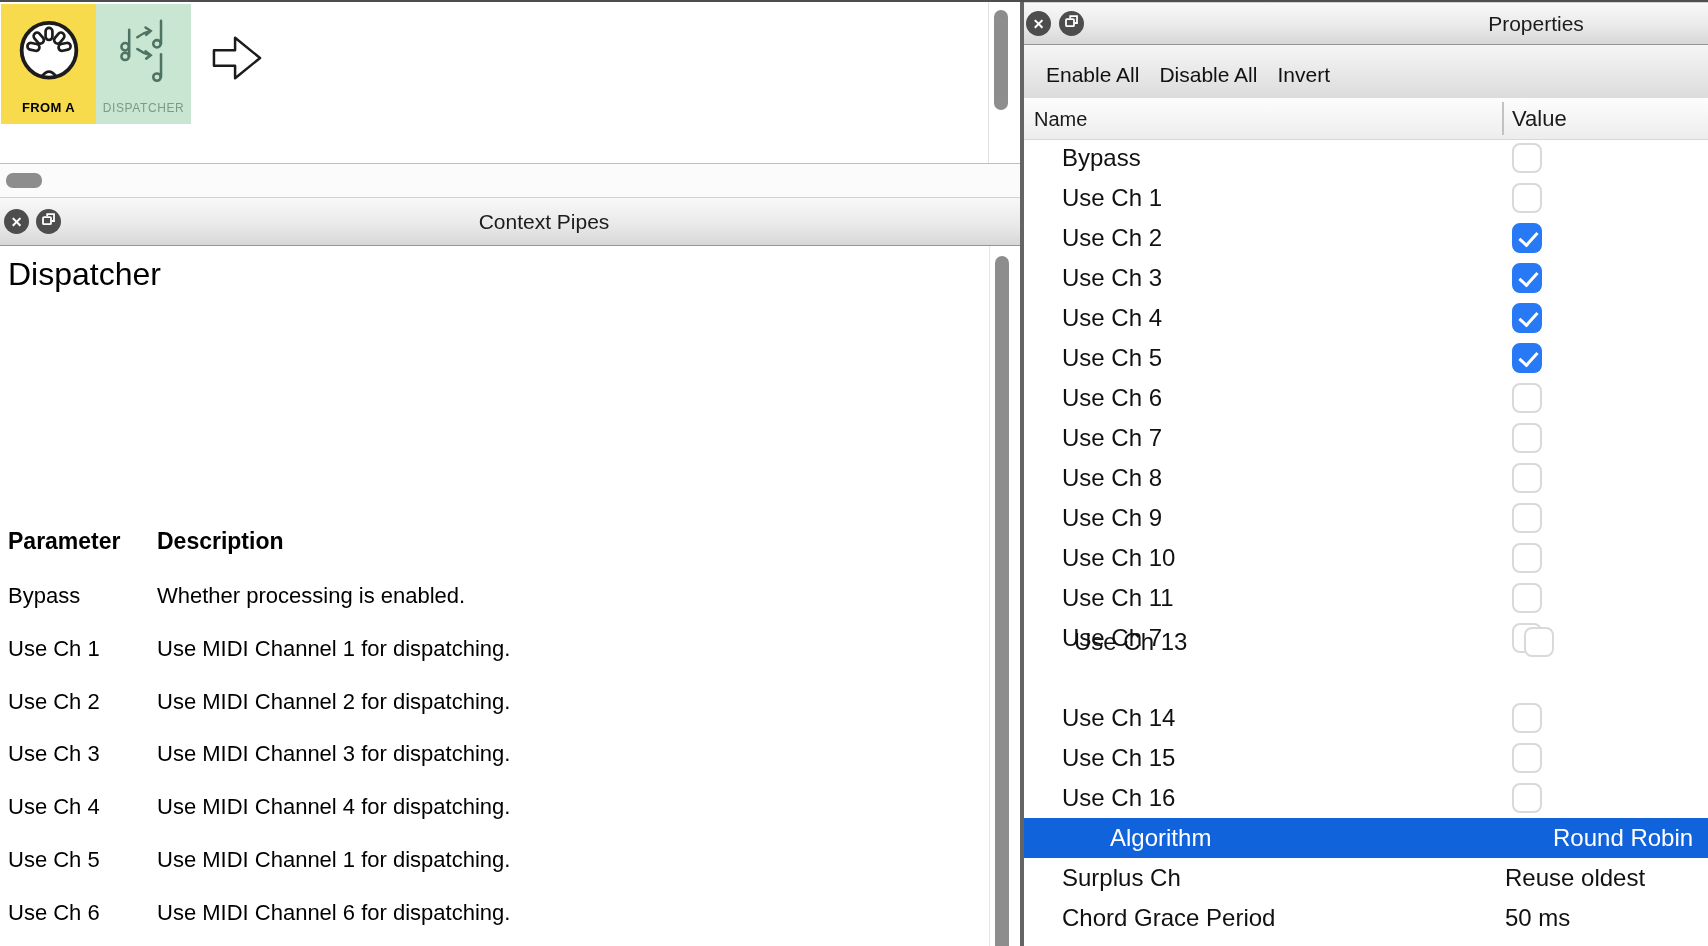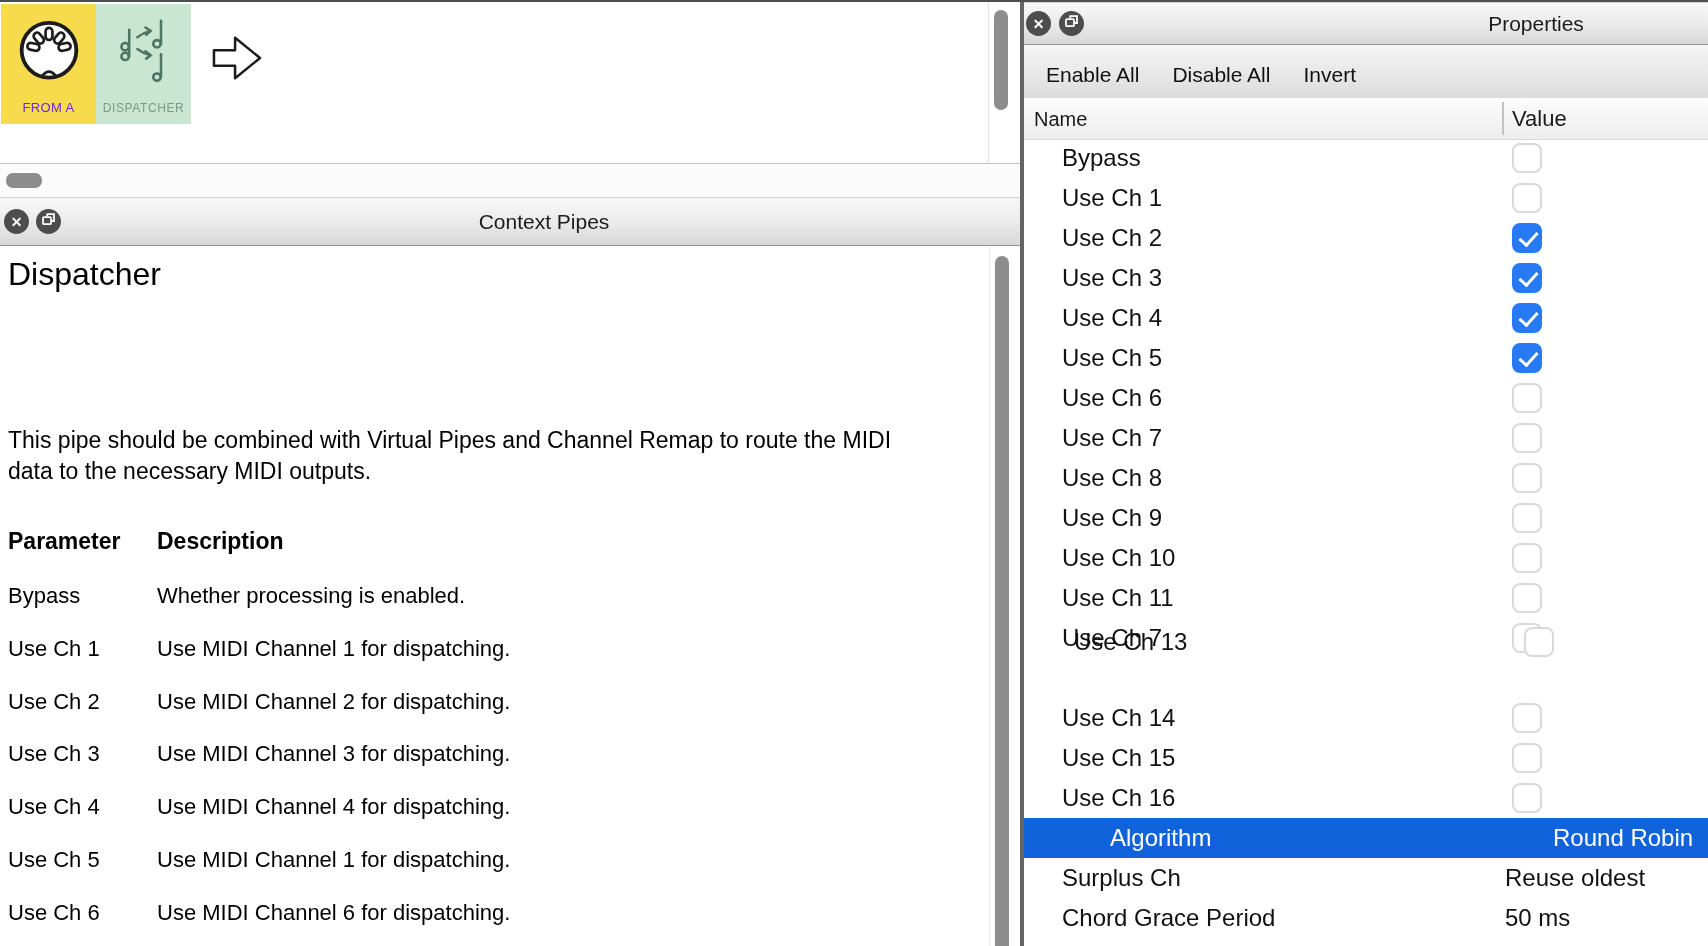--- a/index.html
+++ b/index.html
@@ -20,21 +20,21 @@
 
   .vthumb,.hthumb{ background:#8d8d8d; border-radius:7px; position:absolute; }
 
   
   .left-col{ position:absolute; left:0; top:0; width:1020px; height:944px; background:#fff; }
   .canvas{ position:absolute; left:0; top:0; width:1020px; height:161px; background:#fff; }
   .pipe{ position:absolute; top:2px; height:120px; width:95px; }
   .pipe .pipe-label{ position:absolute; bottom:9px; left:0; right:0; text-align:center;
     font-size:13px; letter-spacing:.4px; }
   .pipe-a{ left:1px; background:#f8db4d; }
-  .pipe-a .pipe-label{ color:#6d28d9; font-weight:normal;margin-top:12px; }
+  .pipe-a .pipe-label{ color:#000000; font-weight:bold;margin-top:12px; }
   .pipe-b{ left:96px; background:#c8e6d2; }
   .pipe-b .pipe-label{ color:#7b9a87; font-size:12px; letter-spacing:.6px; }
   .pipe-icon{ position:absolute; top:6px; left:50%; transform:translateX(-50%); }
   .flow-arrow{ position:absolute; left:212px; top:32px; }
   .canvas-vsb-line{ position:absolute; left:988px; top:0; height:161px; border-left:1px solid #e2e2e2; }
   .hstrip{ position:absolute; left:0; top:161px; width:1020px; height:34px; background:#fbfbfb;
     border-top:1px solid #bfbfbf; }
   .ch-titlebar{ top:195px; height:49px; padding-left:4px; gap:7px; }
   .ch-content{ position:absolute; left:0; top:244px; width:1020px; height:700px; background:#fff; }
   .ch-heading{ position:absolute; left:8px; top:10px; font-size:32px; color:#000; }
@@ -46,21 +46,21 @@
 
   
   .splitter{ position:absolute; left:1020px; top:0; width:4px; height:946px; background:#646464; }
 
   
   .right-panel{ position:absolute; left:1024px; top:0; width:684px; height:944px; background:#fff; }
   .prop-titlebar{ top:0; height:43px; padding-left:2px; gap:8px; }
   .prop-toolbar{ position:absolute; left:0; right:0; top:43px; height:60px;
     background:linear-gradient(#f5f5f5,#e6e6e6 55%,#d8d8d8);
     border-bottom:1px solid #a6a6a6;
-    display:flex; align-items:center; gap:33px; padding-left:22px; }
+    display:flex; align-items:center; gap:20px; padding-left:22px; }
   .tb-btn{ font-size:21px; color:#111; background:none; border:none; white-space:nowrap;
     font-family:"Liberation Sans", sans-serif; }
   .col-header{ position:absolute; left:0; right:0; top:96px; height:42px;
     background:linear-gradient(#fdfdfd,#ededed); border-bottom:1px solid #d8d8d8; }
   .col-header .col-name{ position:absolute; left:10px; top:0; line-height:42px; font-size:20px; color:#1a1a1a; }
   .col-header .col-value{ position:absolute; left:488px; top:0; line-height:42px; font-size:22px; color:#1a1a1a; }
   .col-divider{ position:absolute; left:478px; top:4px; bottom:4px; border-left:2px solid #c2c2c2; }
   .prop-rows{ position:absolute; left:0; right:0; top:0; bottom:0; }
   .prow{ position:absolute; left:0; width:100%; height:40px; }
   .prow .pname{ position:absolute; left:38px; top:0; line-height:40px; font-size:24px; color:#111; white-space:nowrap; }
@@ -136,21 +136,20 @@
             <path d="M6.2 4.2 V2.2 H13 V9 H10.8"></path>
             <rect x="2" y="5.2" width="8" height="7" rx="1"></rect>
           </svg>
         </span>
       </span>
       <span class="bar-title" style="left:544px;">Context Pipes</span>
     </div>
 
     <div class="ch-content">
       <div class="ch-heading">Dispatcher</div>
-      <div class="ch-para" style="top:179px;">This pipe should be combined with Virtual Pipes and Channel Remap to route the MIDI data to the necessary MIDI outputs.</div>
       <div id="help-rows">
           <div>
             <span class="help-cell-param help-header" style="top: 282px;">Parameter</span>
             <span class="help-cell-desc help-header" style="top: 282px;">Description</span>
           </div>
           <div>
             <span class="help-cell-param" style="top: 337px;">Bypass</span>
             <span class="help-cell-desc" style="top: 337px; text-align: center;">Whether processing is enabled.</span>
           </div>
           <div>

